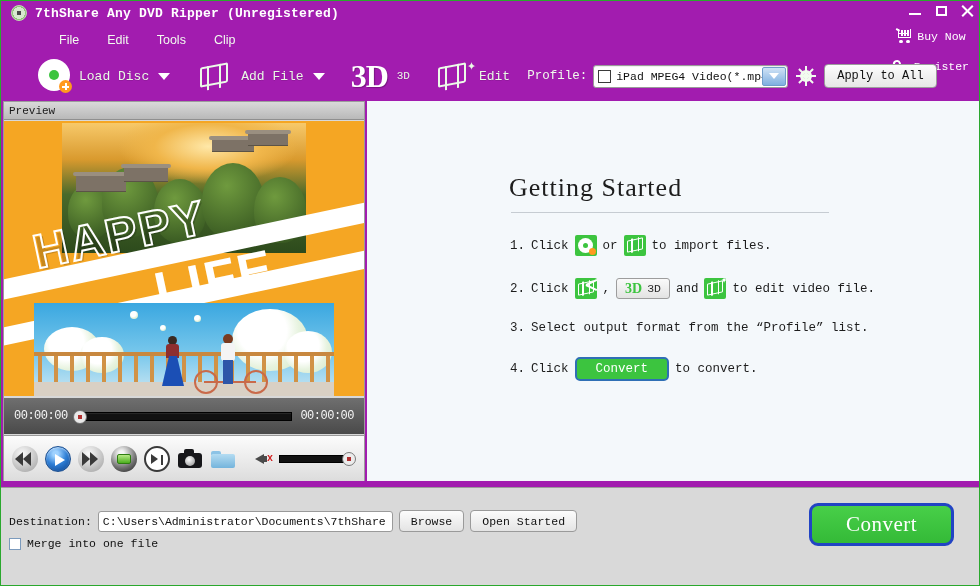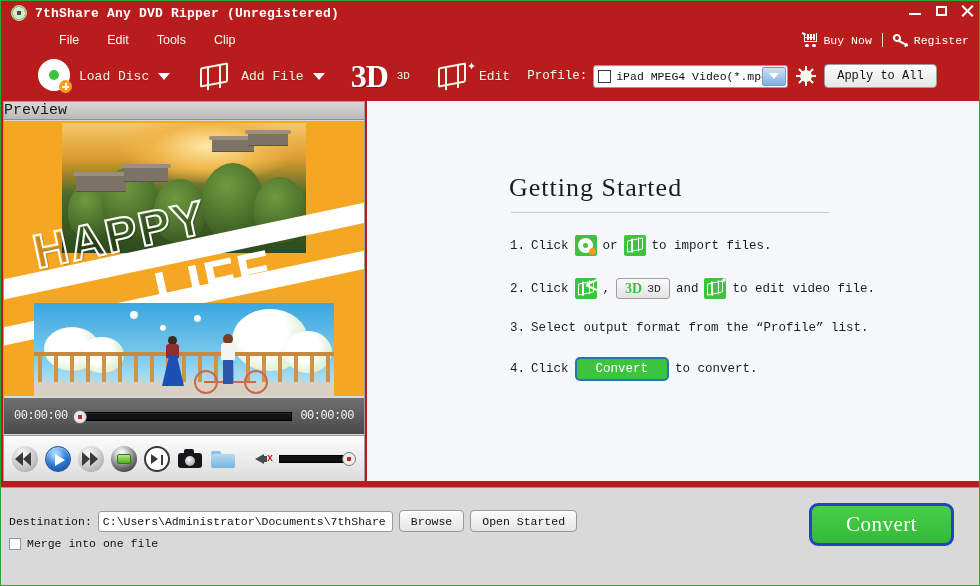--- a/index.html
+++ b/index.html
@@ -6,21 +6,21 @@
   html, body { margin:0; padding:0; }
   body {
     width:980px; height:586px;
     font-family:"Liberation Mono", "DejaVu Sans Mono", monospace;
     background:#2fbf34;
     overflow:hidden;
     -webkit-font-smoothing:none;
   }
   #app {
     position:relative; width:980px; height:586px;
-    background:#b91c1c;
+    background:#a21caf;
     border:1px solid #2aa82d;
     overflow:hidden;
   }
 
   
   #titlebar {
     position:absolute; left:0; top:0; width:980px; height:24px;
     display:flex; align-items:center;
   }
   #app-logo {
@@ -52,21 +52,21 @@
     display:flex; align-items:center; padding-left:44px;
   }
   .menu-item {
     color:#f2fbef; font-size:12.5px; padding:2px 14px;
     font-family:"Liberation Sans", sans-serif;
     cursor:default;
   }
   #buynow-register {
     position:absolute; right:10px; top:28px; height:22px;
     display:flex; align-items:center; gap:8px;
-    color:#ffffff; font-size:11.5px;
+    color:#ffffff; font-size:11.5px;flex-direction:column;
   }
   .brlink { display:flex; align-items:center; gap:5px; cursor:default; }
   .br-sep { width:1px; height:14px; background:#cdeec7; margin:0 2px; }
   #cart-icon { width:16px; height:14px; position:relative; }
   #cart-icon .body { position:absolute; left:2px; top:0; width:13px; height:9px;
      border:1.6px solid #fff; border-top:none; }
   #cart-icon .gridv { position:absolute; top:1px; width:1.4px; height:6px; background:#fff; }
   #cart-icon .gridh { position:absolute; left:3px; top:4px; width:10px; height:1.4px; background:#fff; }
   #cart-icon .handle { position:absolute; left:0; top:0; width:4px; height:1.6px; background:#fff; transform:rotate(30deg); }
   #cart-icon .w1, #cart-icon .w2 { position:absolute; bottom:0; width:3.4px; height:3.4px; border-radius:50%; background:#fff; }
@@ -185,22 +185,22 @@
   }
 
   
   #preview-panel {
     position:absolute; left:2px; top:100px; width:362px; height:380px;
     background:#d8d8d8; border:1px solid #9c9c9c;
   }
   #preview-header {
     height:18px; background:linear-gradient(#d9d9d9,#b9b9b9);
     border-bottom:1px solid #8f8f8f;
-    display:flex; align-items:center; 
-    font-size:15px; color:#1a1a1a;
+    display:flex; align-items:center; padding-left:5px;
+    font-size:11px; color:#1a1a1a;
   }
   #preview-video {
     position:absolute; left:0; top:19px; width:360px; height:275px;
     background:#f5a623; overflow:hidden;
   }
   
   .poster-photo-top {
     position:absolute; left:58px; top:2px; width:244px; height:130px;
     background:
       radial-gradient(ellipse 120px 50px at 60% 18%, #ffe8a8 0%, #f0b64a 45%, rgba(240,182,74,0) 75%),

